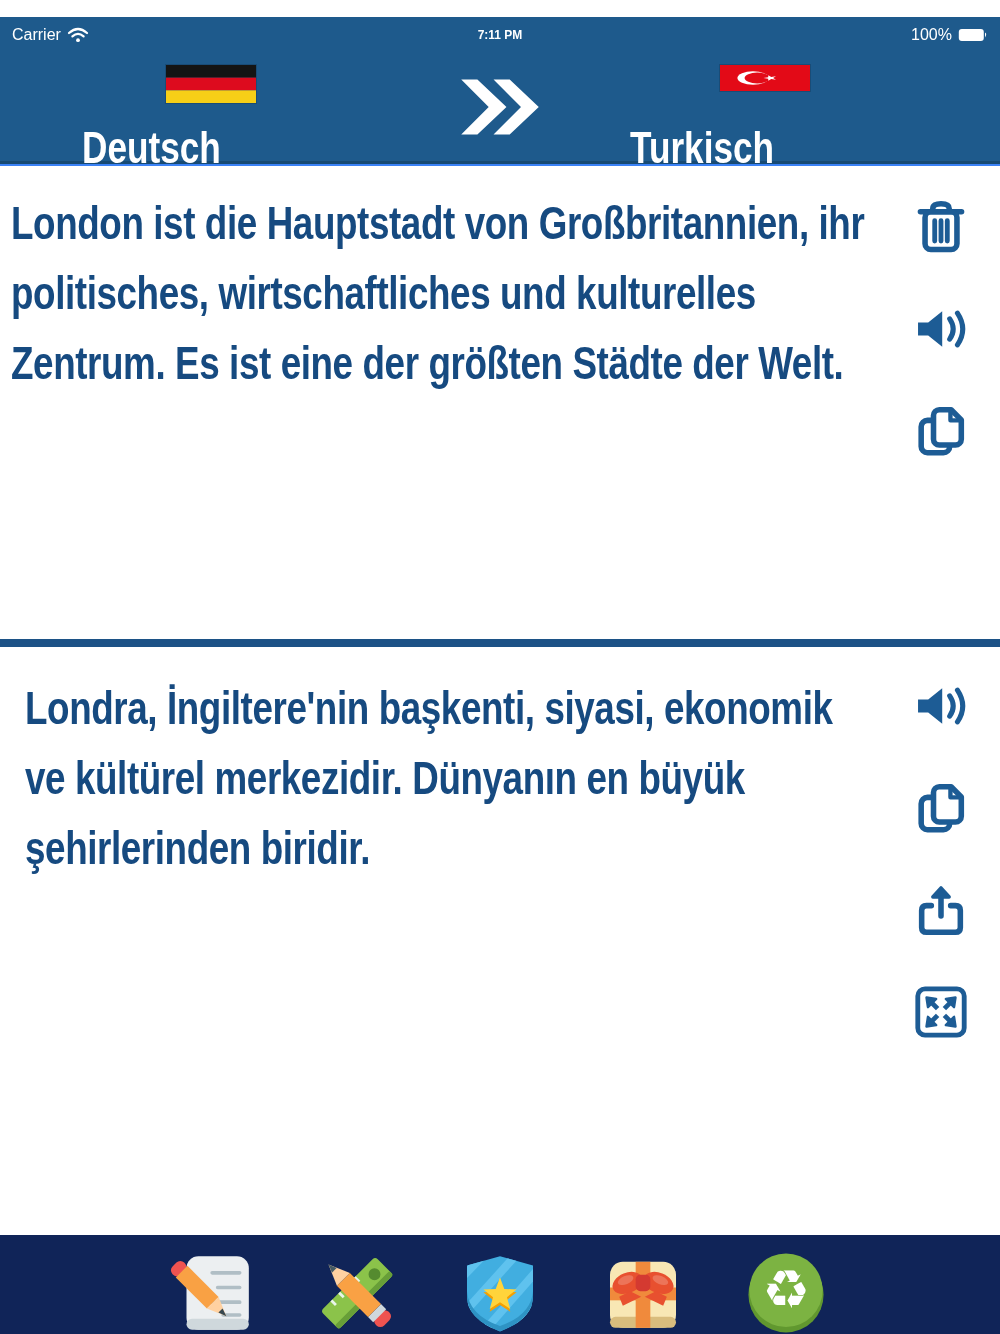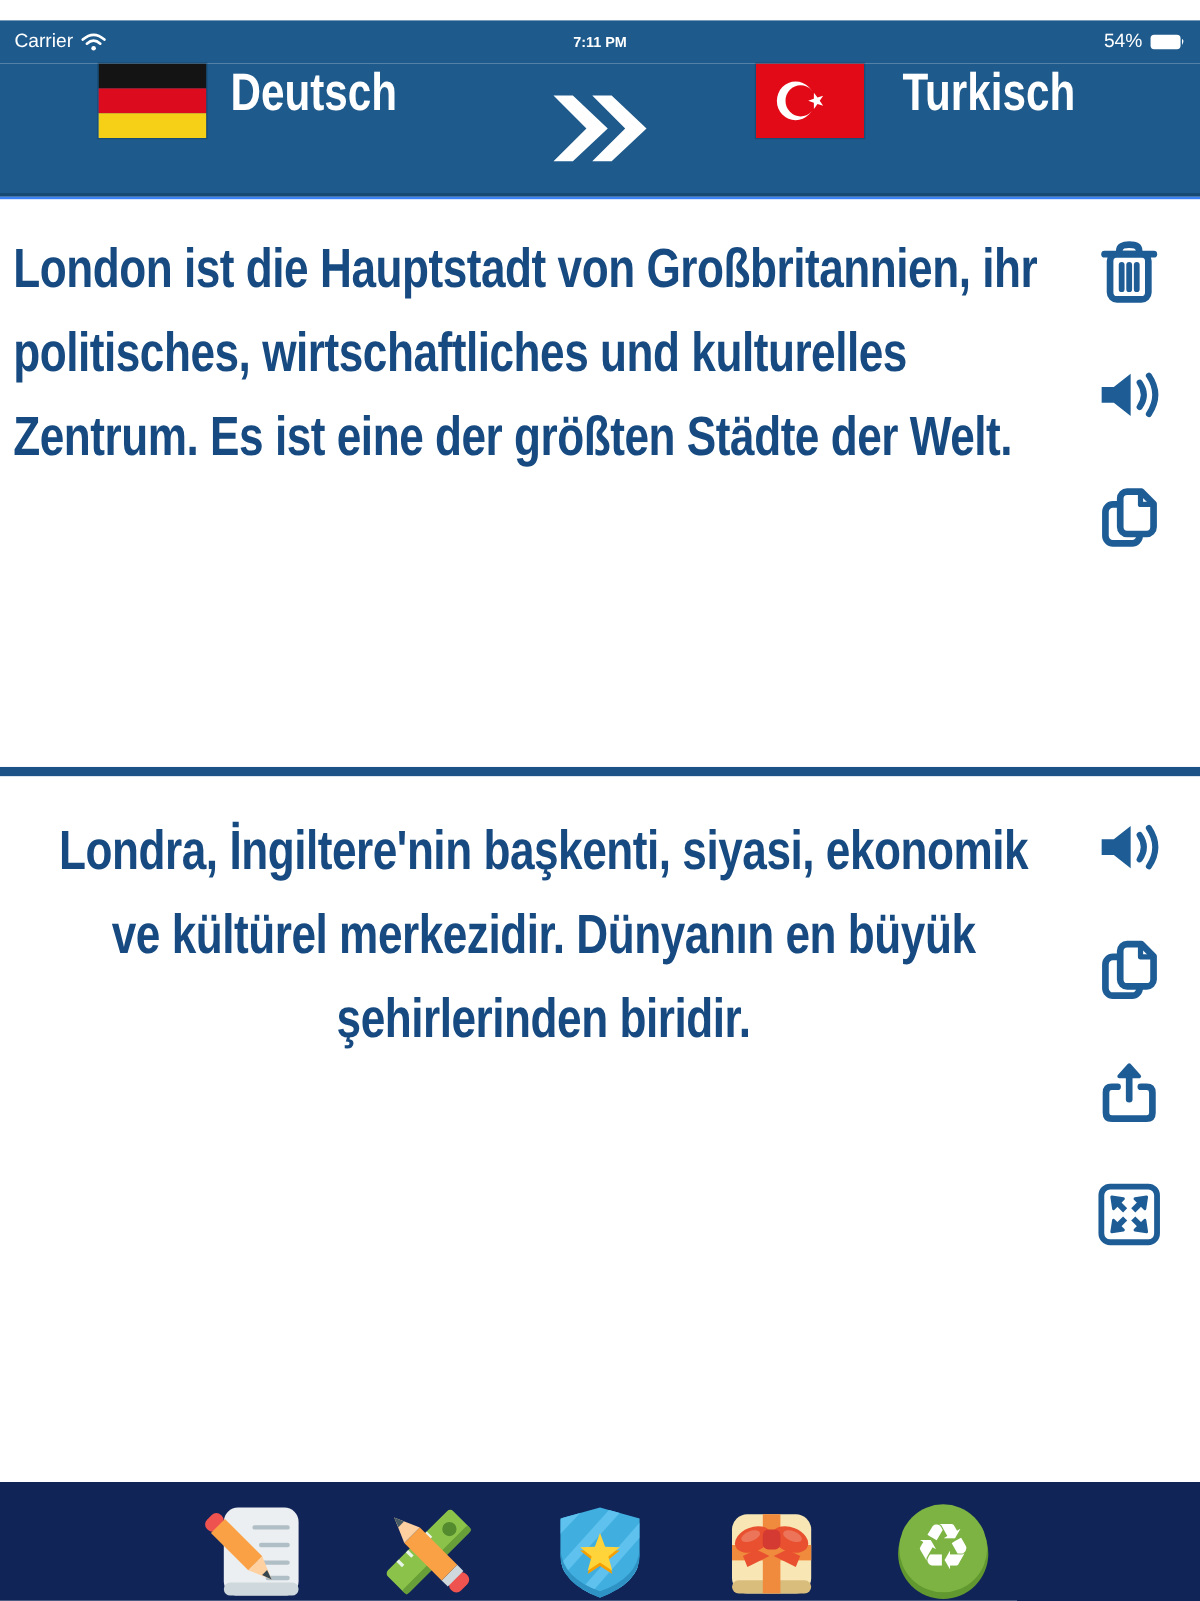--- a/index.html
+++ b/index.html
@@ -10,33 +10,33 @@
   
   .status-bar { height:36px; background:#1e5a8c; color:#fff;
                 display:flex; align-items:center; justify-content:space-between;
                 padding:0 12px; font-size:16px; }
   .sb-left, .sb-right { display:flex; align-items:center; gap:6px; width:180px; }
   .sb-right { justify-content:flex-end; }
   .sb-center { font-weight:bold; font-size:12px; }
 
   
   .header { height:111px; background:#1e5a8c; position:relative; border-bottom:3px solid #174a73; }
-  .lang-group { position:absolute; top:0; height:100%; display:flex; align-items:flex-start; gap:20px; }
+  .lang-group { position:absolute; top:12px; height:100%; display:flex; align-items:flex-end; gap:20px;flex-direction:column; }
   .lang-left  { left:82px; }
   .lang-right { left:630px;gap:32px; }
   .flag-svg { width:90px; height:62px; display:block; box-shadow:0 0 0 1px rgba(0,0,0,0.15); }
   .lang-label { color:#fff; font-size:44px; font-weight:bold; display:inline-block;
                 transform:scaleX(0.8); transform-origin:0 50%; white-space:nowrap; }
   .swap { position:absolute; left:50%; top:50%; transform:translate(-50%,-50%);
           width:84px; height:66px; cursor:pointer; }
 
   
   .panel { position:relative; background:#fff; overflow:hidden; }
   .panel.source { height:475px; padding:22px 0 0 11px; border-top:2px solid #3b82f6; }
-  .panel.target { height:520px; padding:26px 16px 0 25px;text-align:center; }
+  .panel.target { height:520px; padding:26px 16px 0 25px; }
   .panel-text { font-size:46px; font-weight:bold; color:#164a80; line-height:70px;
                 width:1070px; transform:scaleX(0.8); transform-origin:0 0;
                 letter-spacing:-0.5px; }
   .divider { height:8px; background:#1c5286; }
   .icon-col { position:absolute; right:30px; display:flex; flex-direction:column;
               gap:44px; align-items:center; }
   .panel.source .icon-col { top:32px; }
   .panel.target .icon-col { top:30px; }
   .action-btn { width:58px; height:58px; border:none; background:transparent;
                 padding:0; cursor:pointer; }
@@ -57,21 +57,21 @@
     <div class="sb-left">
       <span>Carrier</span>
       <svg width="22" height="16" viewBox="0 0 22 16">
         <path d="M2 6 Q11 -2 20 6" stroke="#fff" stroke-width="2.2" fill="none" stroke-linecap="round"></path>
         <path d="M5.4 9.4 Q11 4.4 16.6 9.4" stroke="#fff" stroke-width="2.2" fill="none" stroke-linecap="round"></path>
         <circle cx="11" cy="13.2" r="1.9" fill="#fff"></circle>
       </svg>
     </div>
     <div class="sb-center">7:11 PM</div>
     <div class="sb-right">
-      <span>54%</span>
+      <span>100%</span>
       <svg width="30" height="14" viewBox="0 0 30 14">
         <rect x="0.8" y="1" width="25" height="12" rx="3" fill="#fff"></rect>
         <path d="M27 4.5 q2.4 1 0 5 Z" fill="#fff"></path>
       </svg>
     </div>
   </div>
 
   <div class="header">
     <div class="lang-group lang-left">
       <svg class="flag-svg" viewBox="0 0 30 20" preserveAspectRatio="none">

